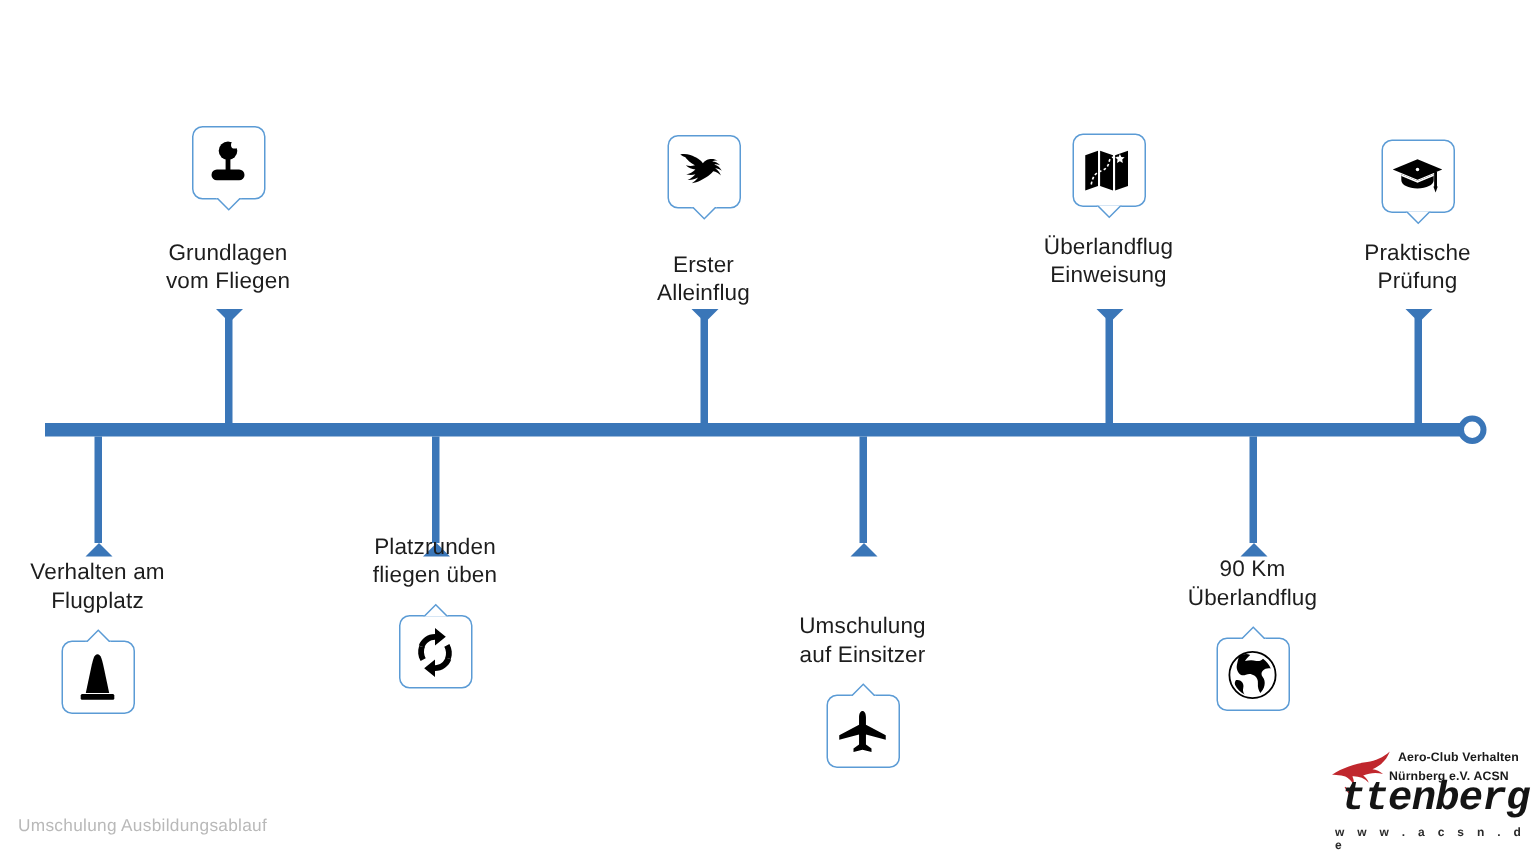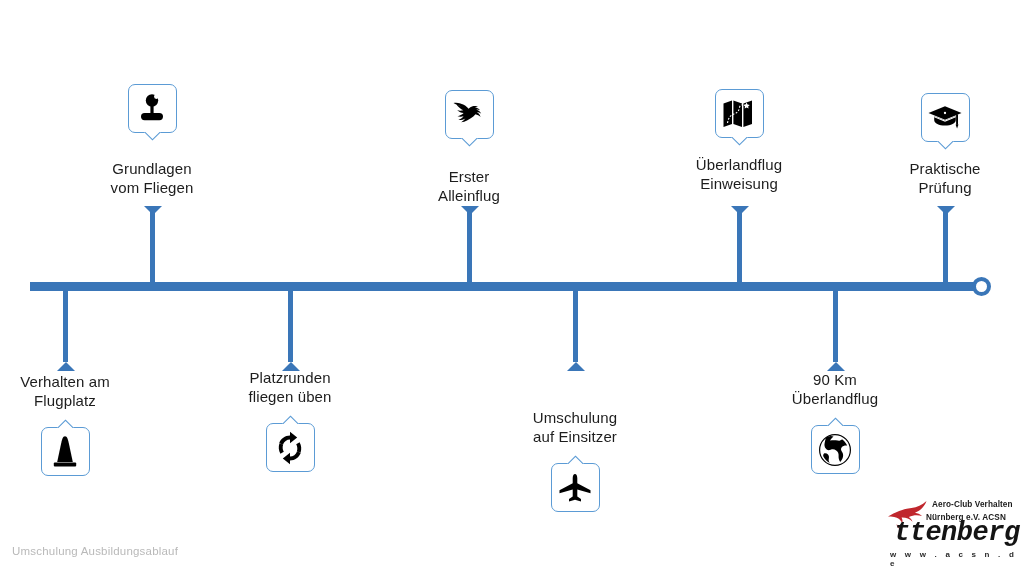--- a/index.html
+++ b/index.html
@@ -275,21 +275,21 @@
         </svg>
       </span>
       <div class="tail above">
           <i></i>
         </div>
     </div>
   </div>
 
   <div class="stem" style="left:288px; top:291px; height:71px;"></div>
   <div class="stem-cap down" style="left:281.5px; top:362px;"></div>
-  <div class="node" style="left:290px; top:368px;">
+  <div class="node" style="left:290px; top:355px;">
     <div class="node-label">Platzrunden
 fliegen üben</div>
     <div class="icon-callout" style="margin-top:17px;">
       <span>
         <svg width="34" height="34" viewBox="0 0 34 34">
           <path fill="#000" d="M17 4.6 C12.0 4.6 7.7 7.8 6.2 12.3 L10.0 13.6 C11.0 10.6 13.8 8.5 17 8.5 L17 12.3 L24.2 6.5 L17 0.7 Z"></path>
           <path fill="#000" d="M17 29.4 C22.0 29.4 26.3 26.2 27.8 21.7 L24.0 20.4 C23.0 23.4 20.2 25.5 17 25.5 L17 21.7 L9.8 27.5 L17 33.3 Z"></path>
           <path fill="#000" d="M6.4 12.6 C5.3 15.9 5.6 19.6 7.4 22.7 L10.8 20.8 C9.5 18.5 9.3 15.8 10.2 13.4 Z"></path>
           <path fill="#000" d="M27.6 21.4 C28.7 18.1 28.4 14.4 26.6 11.3 L23.2 13.2 C24.5 15.5 24.7 18.2 23.8 20.6 Z"></path>
         </svg>

